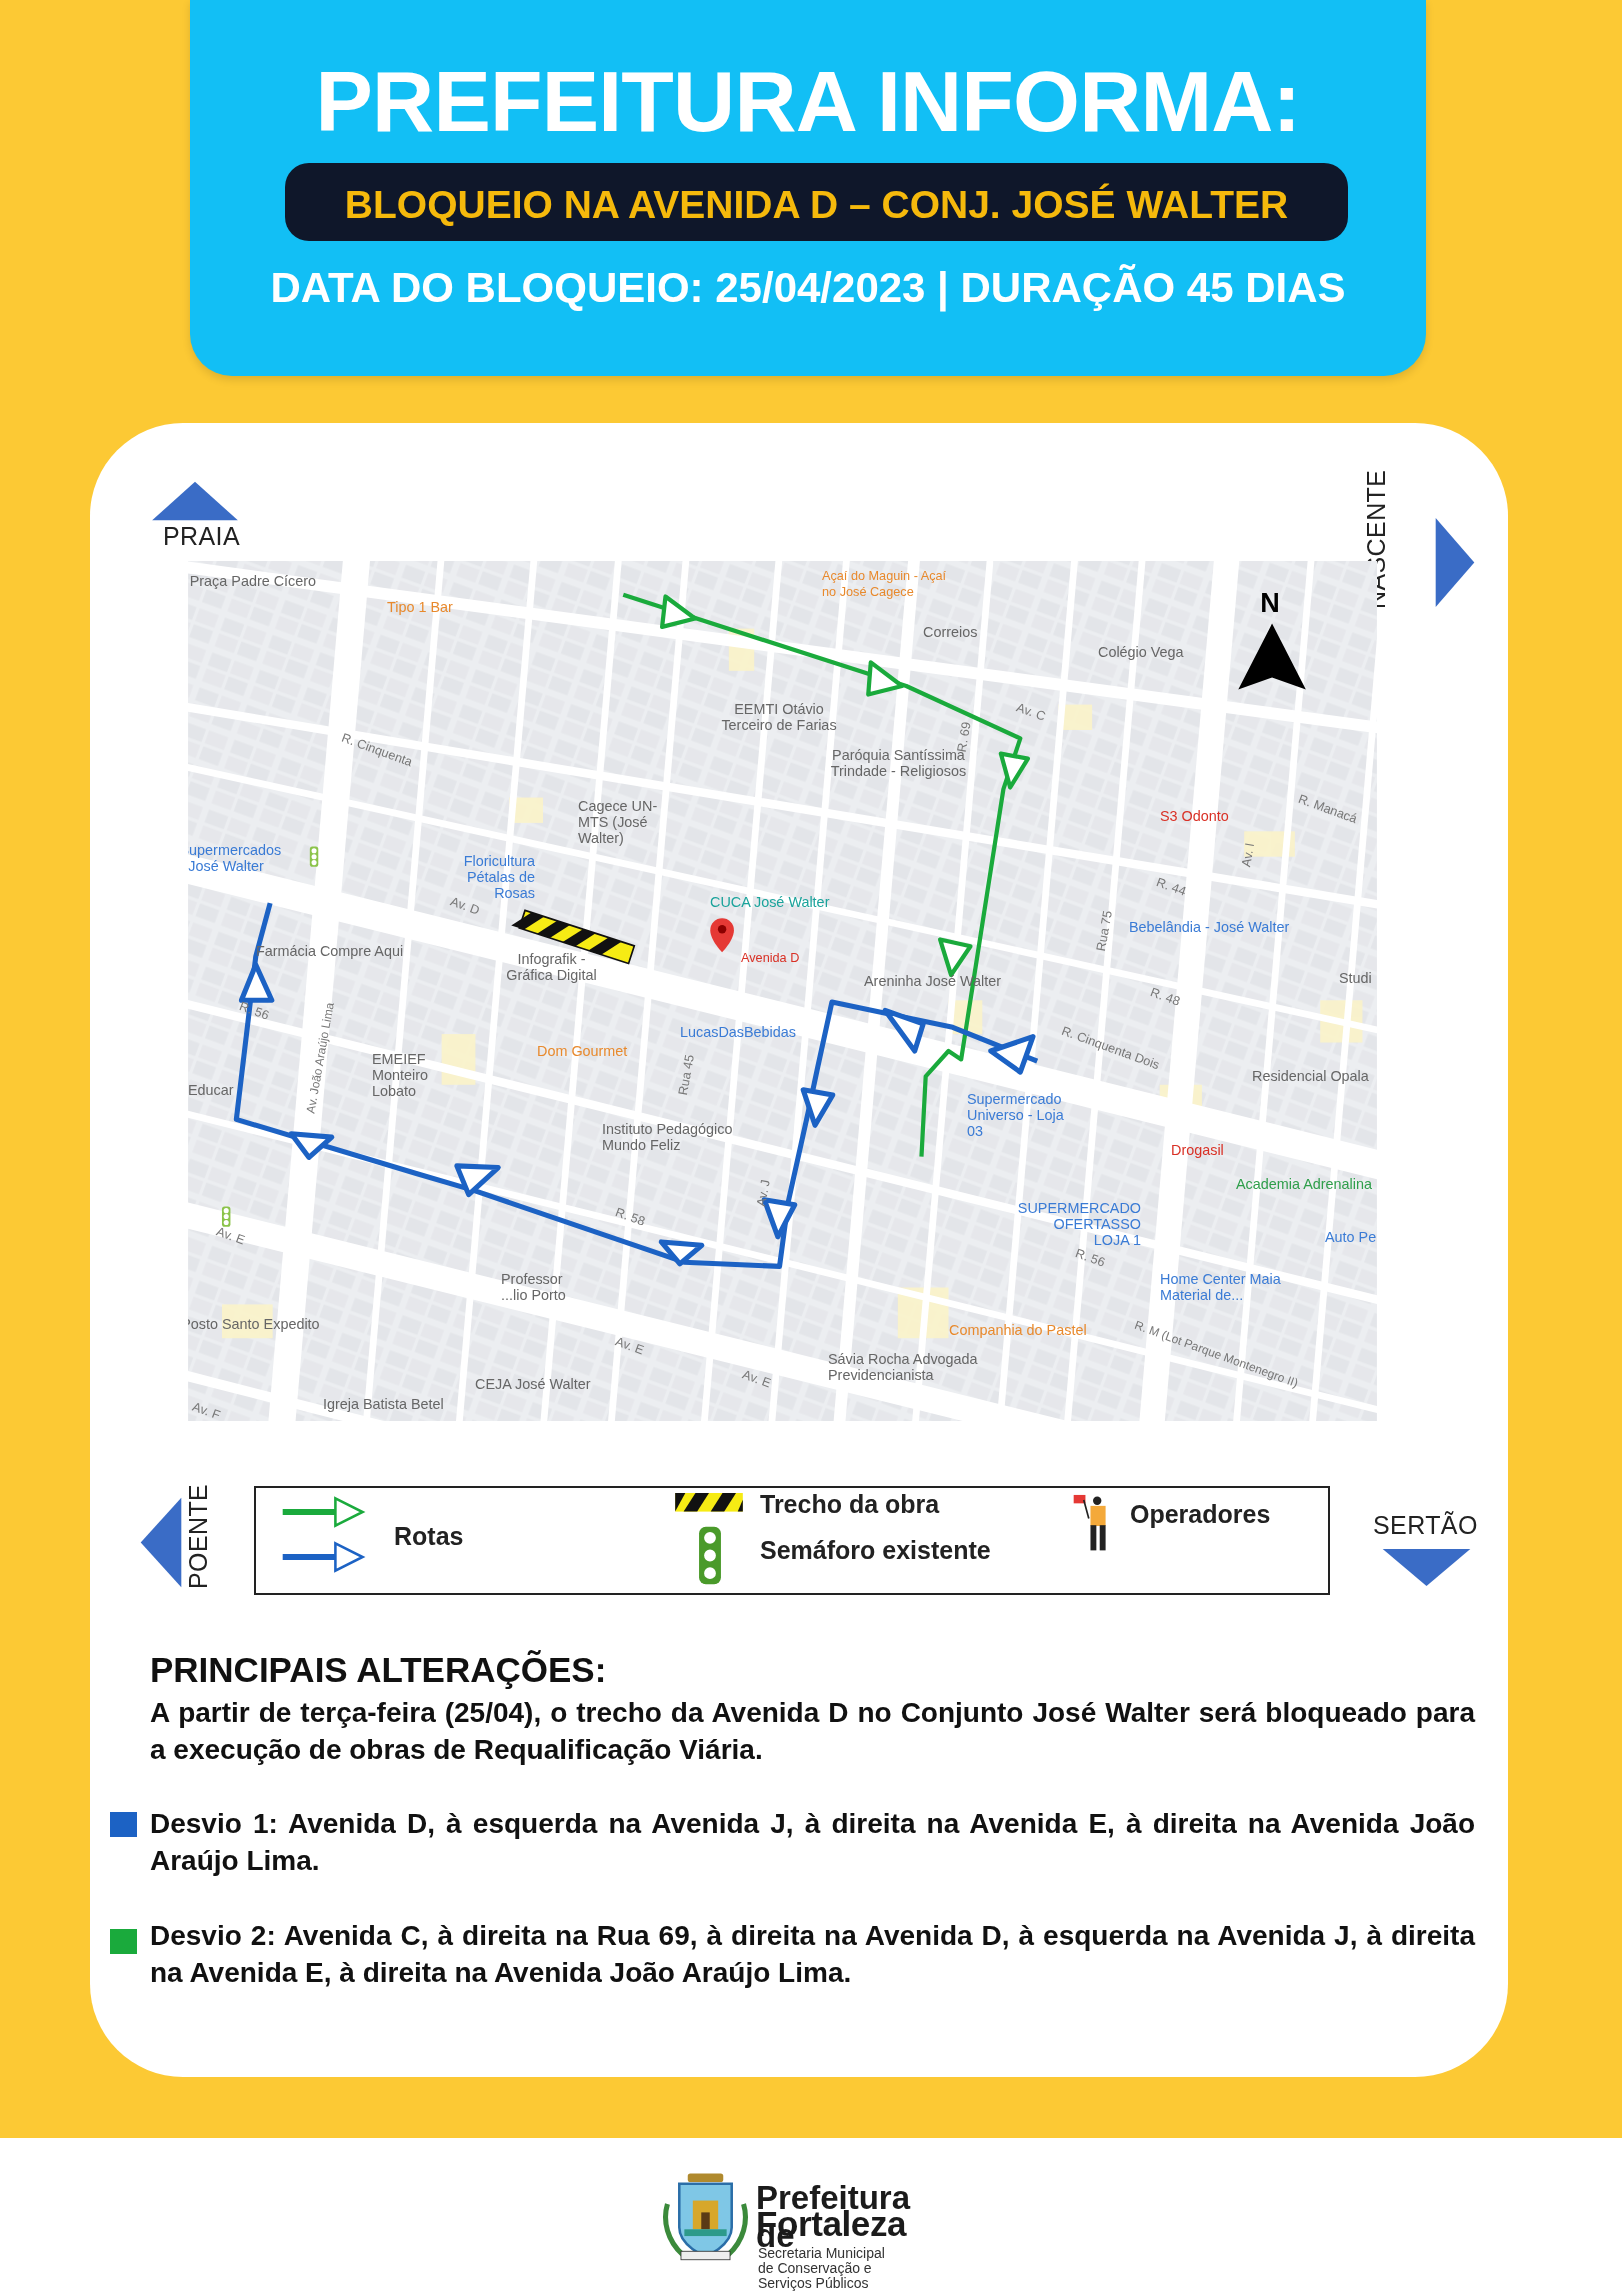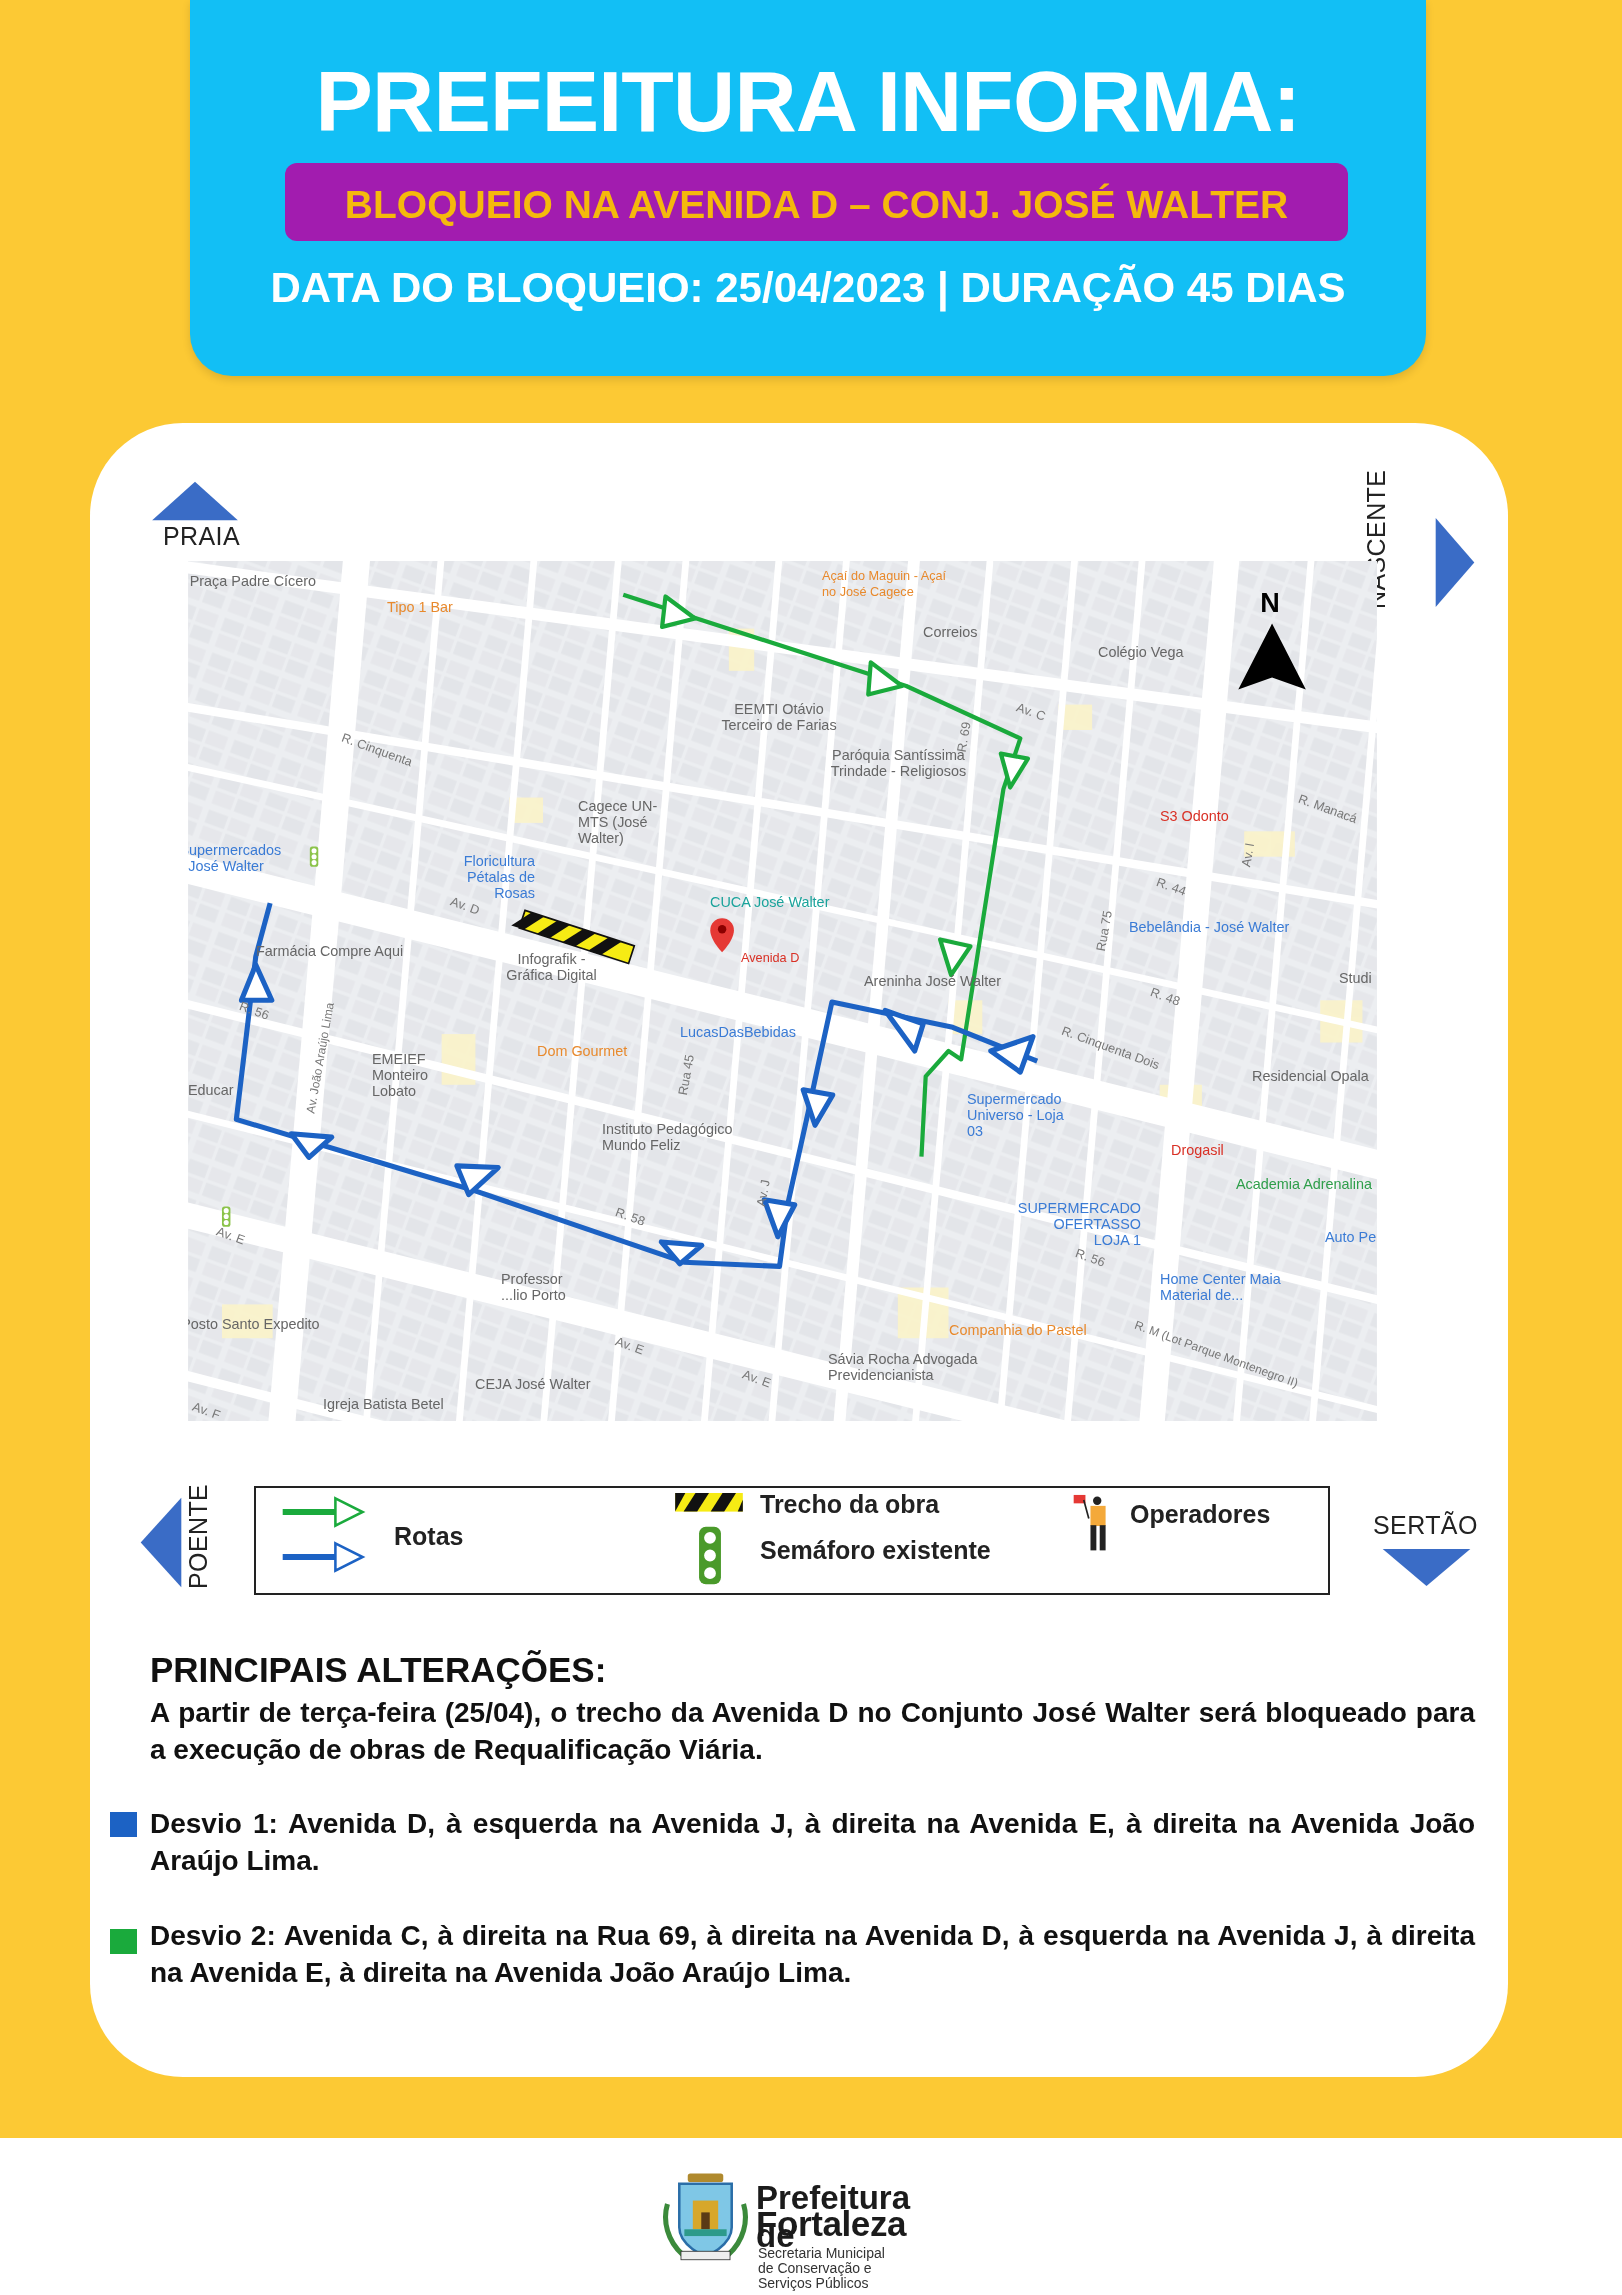--- a/index.html
+++ b/index.html
@@ -1,20 +1,20 @@
 <!DOCTYPE html>
 <html style="font-size:13.5px"><head>
 <meta charset="utf-8">
 <style>
   html,body{margin:0;padding:0;}
   body{width:1623px;height:2295px;position:relative;background:#ffffff;overflow:hidden;font-family:"Liberation Sans",sans-serif;}
   .yellow-frame{position:absolute;left:0;top:0;width:1623px;height:2138px;background:#fcc934;}
   .header{position:absolute;left:190px;top:0;width:1236px;height:376px;background:#12bff5;border-radius:0 0 42px 42px;box-shadow:0 3.4px 8.5px rgba(0,0,0,0.12);}
   .header-title{position:absolute;left:0;width:100%;top:52px;text-align:center;color:#fff;font-weight:bold;font-size:86px;letter-spacing:-0.8px;font-family:"Liberation Sans",sans-serif;}
-  .subtitle-box{position:absolute;left:95px;top:163px;width:1063px;height:78px;background:#a21caf;border-radius:12px;}
+  .subtitle-box{position:absolute;left:95px;top:163px;width:1063px;height:78px;background:#0f172a;border-radius:24px;}
   .subtitle-text{position:absolute;left:0;right:0;top:20px;text-align:center;color:#f5b90c;font-weight:bold;font-size:39px;}
   .header-date{position:absolute;left:0;width:100%;top:264px;text-align:center;color:#fff;font-weight:bold;font-size:42px;}
   .card{position:absolute;left:90px;top:423px;width:1418px;height:1654px;background:#fff;border-radius:93px;}
   .compass{position:absolute;}
   .compass-label{position:absolute;font-size:25px;color:#222;font-family:"Liberation Sans",sans-serif;letter-spacing:0.4px;}
   .map{position:absolute;left:188px;top:561px;width:1189px;height:860px;background:#eeeff2;overflow:hidden;}
   .legend-title{position:absolute;left:254px;top:1522px;font-size:32px;font-weight:bold;color:#7f1d1d;}
   .legend-box{position:absolute;left:254px;top:1486px;width:1072px;height:105px;border:2.5px solid #222;background:#fff;}
   .legend-text{position:absolute;font-size:25px;font-weight:bold;color:#222;}
   .section-title{position:absolute;left:150px;top:1650px;font-size:35px;font-weight:bold;color:#111;}

